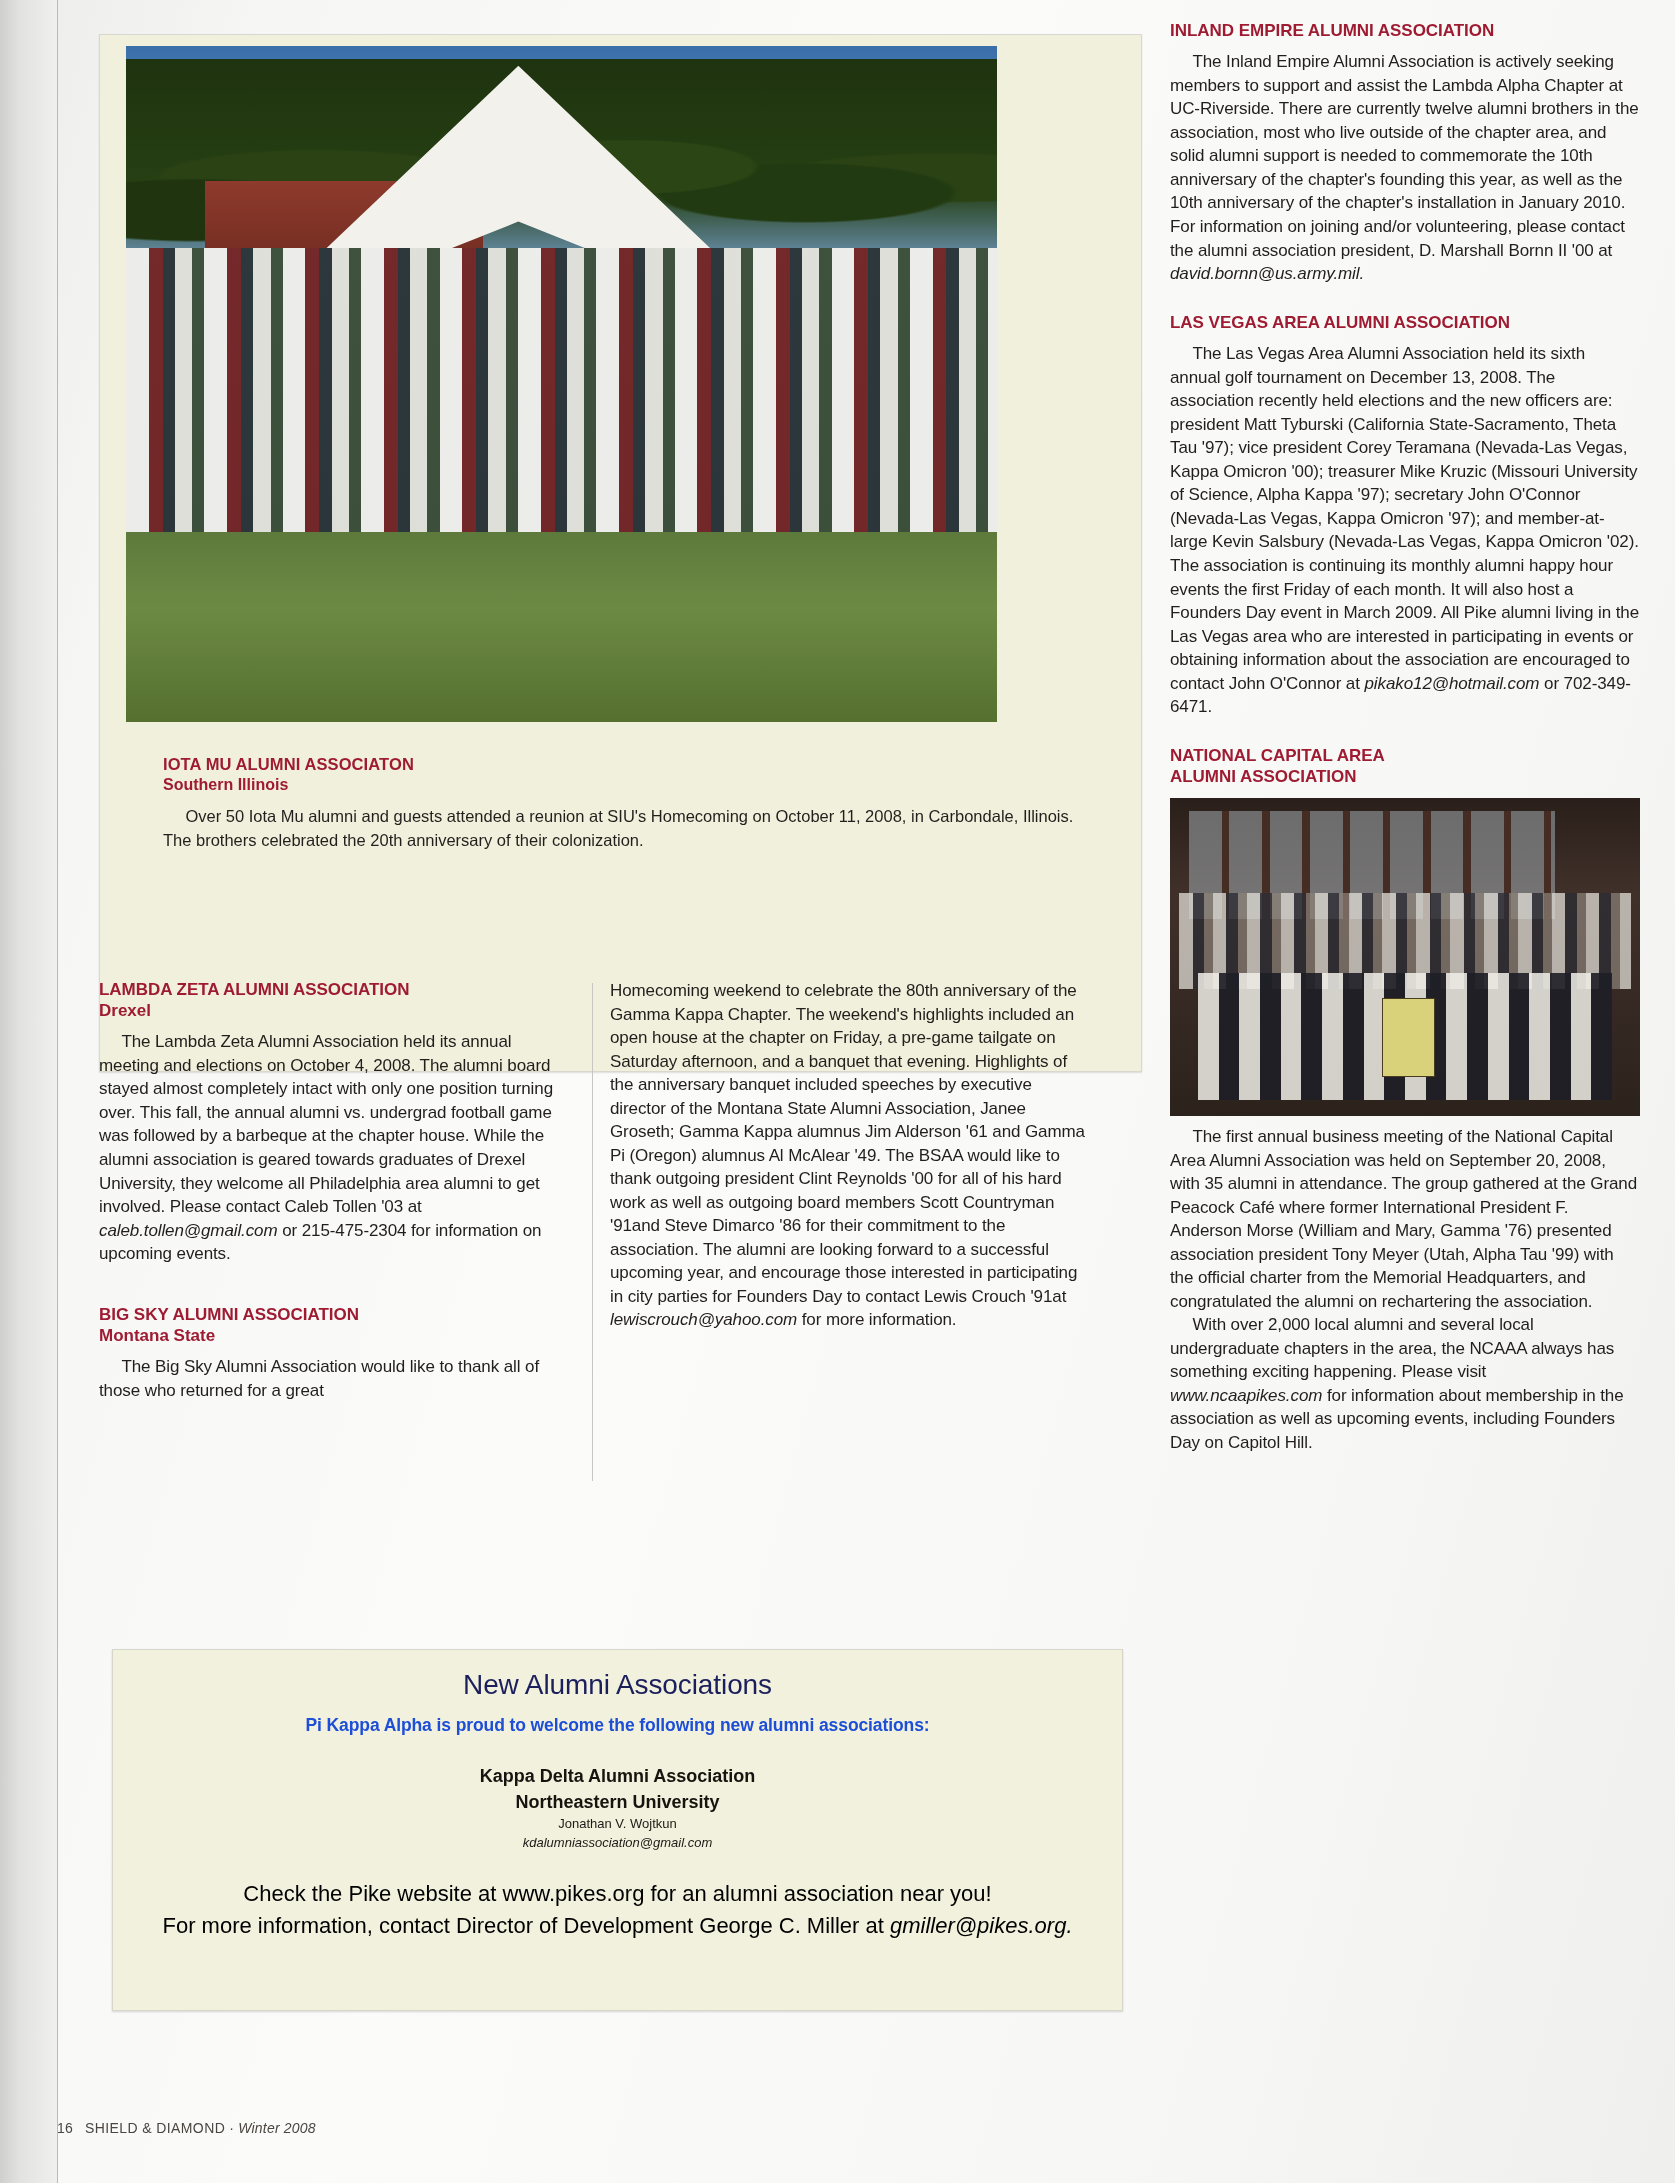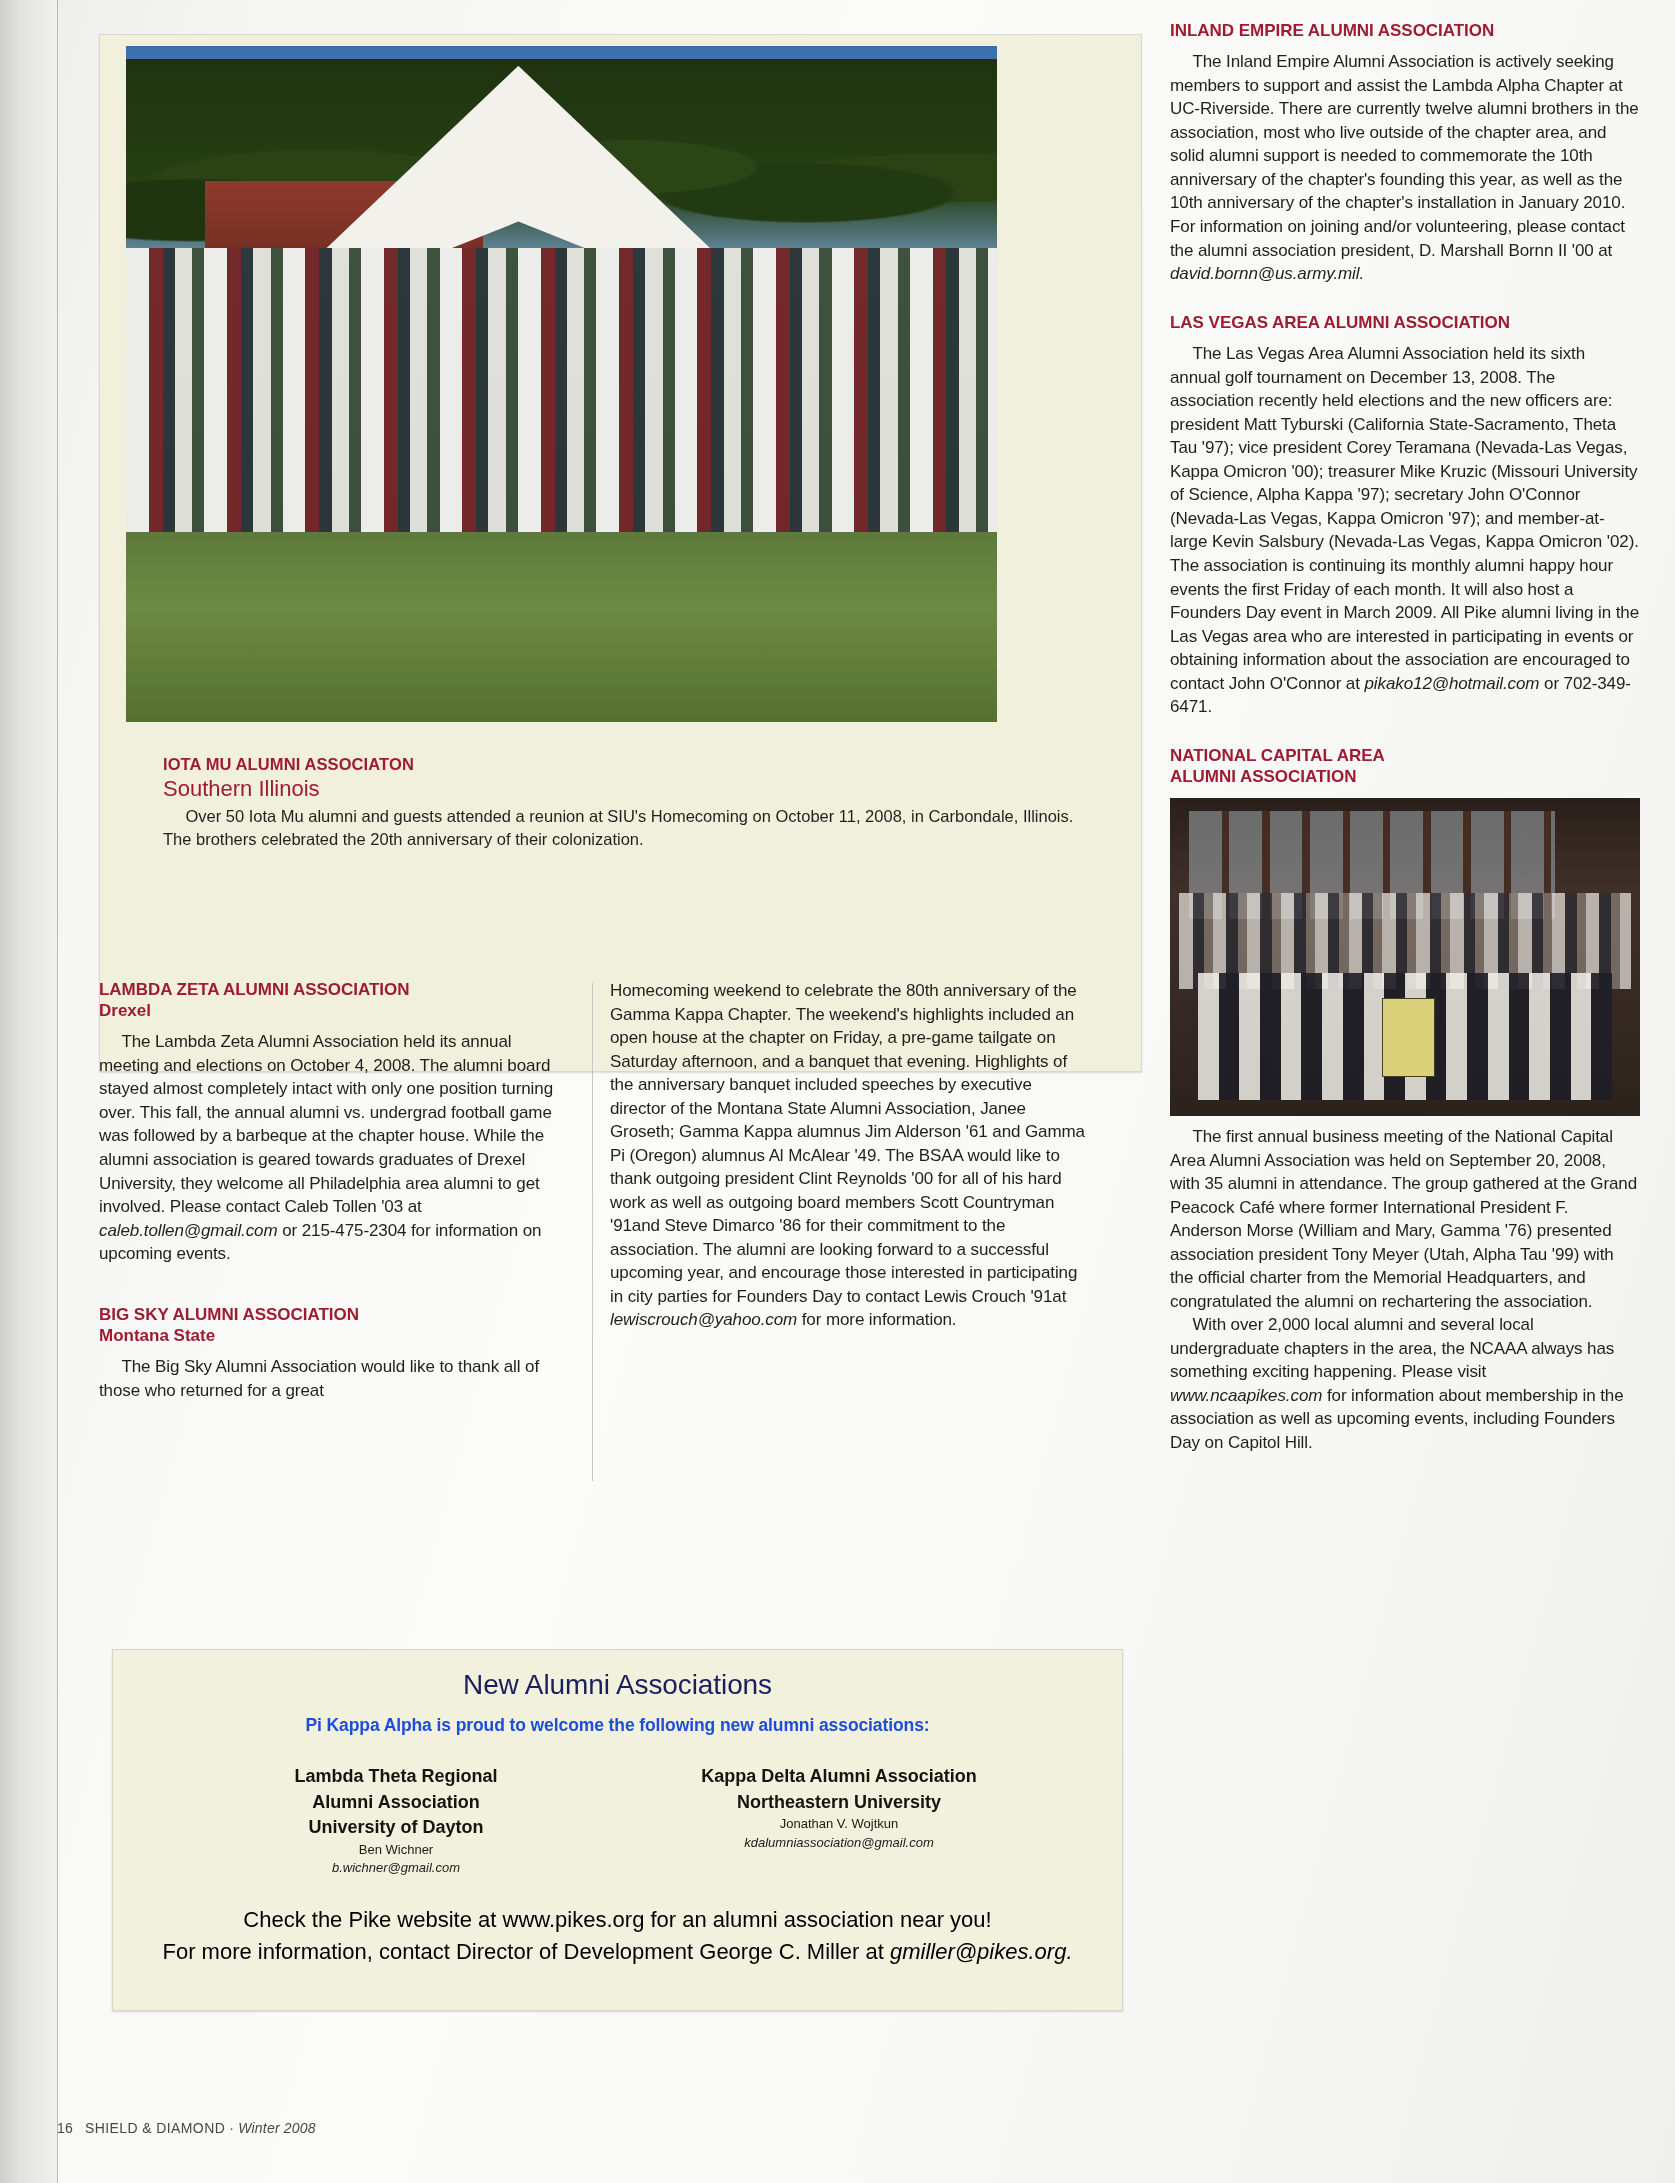--- a/index.html
+++ b/index.html
@@ -107,24 +107,24 @@
   }
   .photo-head {
     color: #9e1b32;
     font-weight: bold;
     font-size: 16.5px;
     letter-spacing: 0.1px;
     line-height: 1.26;
   }
   .photo-sub {
     color: #9e1b32;
-    font-weight: normal;
-    font-size: 22px;
+    font-weight: bold;
+    font-size: 16px;
     line-height: 1.26;
-    margin-bottom: 2px;
+    margin-bottom: 10px;
   }
   .photo-caption {
     font-size: 16.5px;
     line-height: 1.44;
     color: #231f1c;
     text-indent: 22.4px;
     max-width: 924px;
   }
 
   
@@ -331,27 +331,20 @@
     <div class="gap-s"></div>
     <p class="body">The first annual business meeting of the National Capital Area Alumni Association was held on September 20, 2008, with 35 alumni in attendance. The group gathered at the Grand Peacock Café where former International President F. Anderson Morse (William and Mary, Gamma '76) presented association president Tony Meyer (Utah, Alpha Tau '99) with the official charter from the Memorial Headquarters, and congratulated the alumni on rechartering the association.</p>
     <p class="body"><span>With over 2,000 local alumni and several local undergraduate chapters in the area, the NCAAA always has something exciting happening. Please visit </span><em>www.ncaapikes.com</em><span> for information about membership in the association as well as upcoming events, including Founders Day on Capitol Hill.</span></p>
   </div>
 
   <div class="new-box">
     <div class="nb-title">New Alumni Associations</div>
     <div class="nb-lead">Pi Kappa Alpha is proud to welcome the following new alumni associations:</div>
     <div class="nb-cols">
       <div class="nb-col">
-        <div class="nb-strong">Lambda Theta Regional</div>
-        <div class="nb-strong">Alumni Association</div>
-        <div class="nb-strong">University of Dayton</div>
-        <div class="nb-plain">Ben Wichner</div>
-        <div class="nb-email">b.wichner@gmail.com</div>
-      </div>
-      <div class="nb-col">
         <div class="nb-strong">Kappa Delta Alumni Association</div>
         <div class="nb-strong">Northeastern University</div>
         <div class="nb-plain">Jonathan V. Wojtkun</div>
         <div class="nb-email">kdalumniassociation@gmail.com</div>
       </div>
     </div>
     <div class="nb-foot">
       <div>Check the Pike website at www.pikes.org for an alumni association near you!</div>
       <div><span>For more information, contact Director of Development George C. Miller at </span><em>gmiller@pikes.org.</em></div>
     </div>

